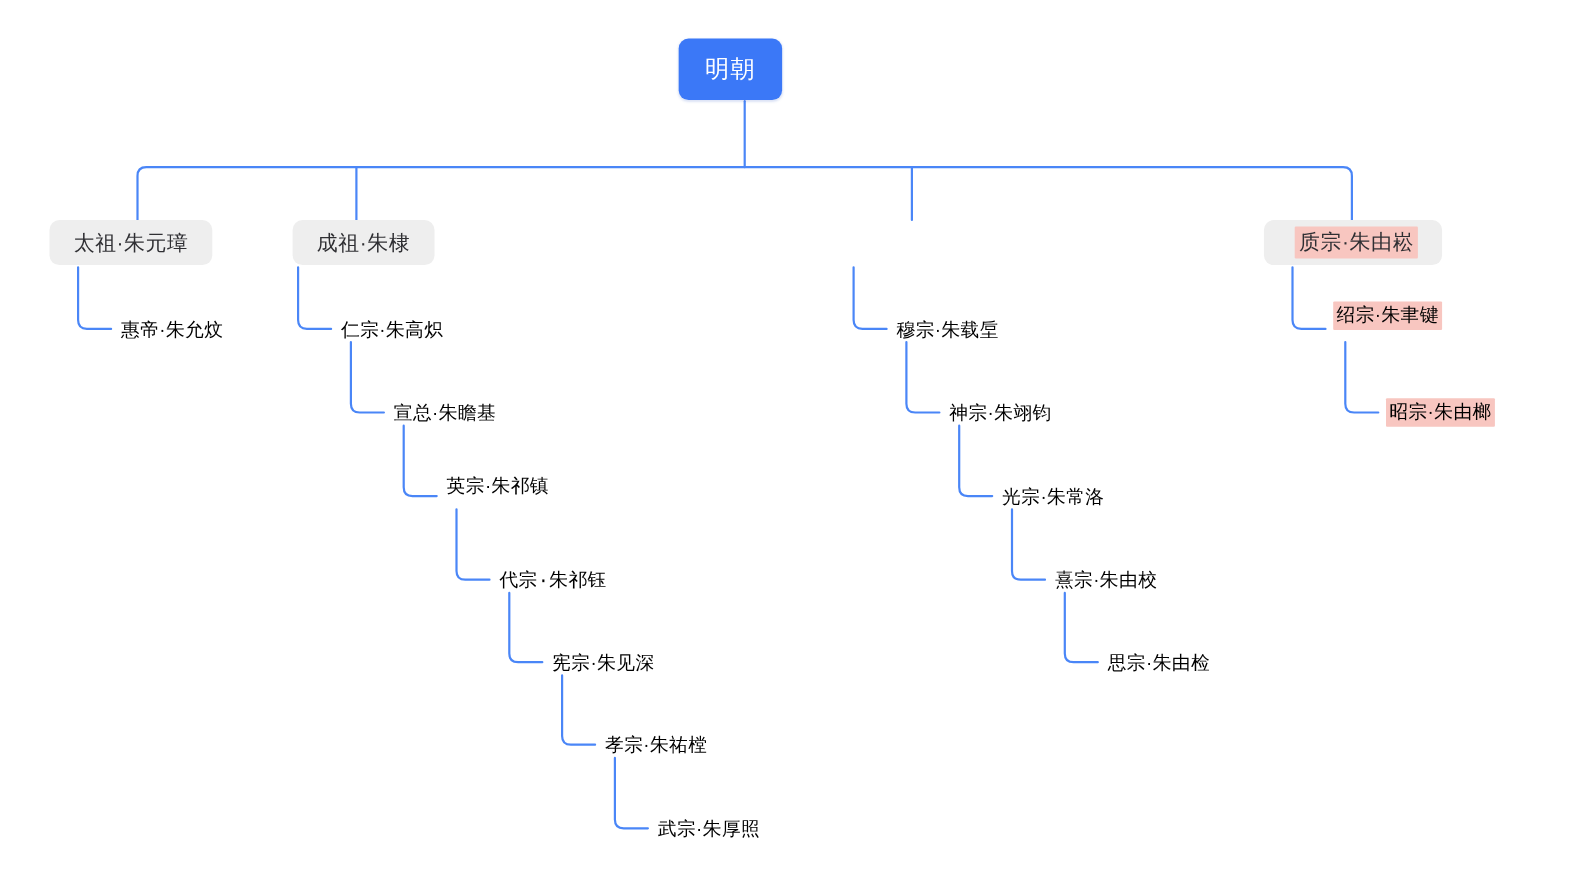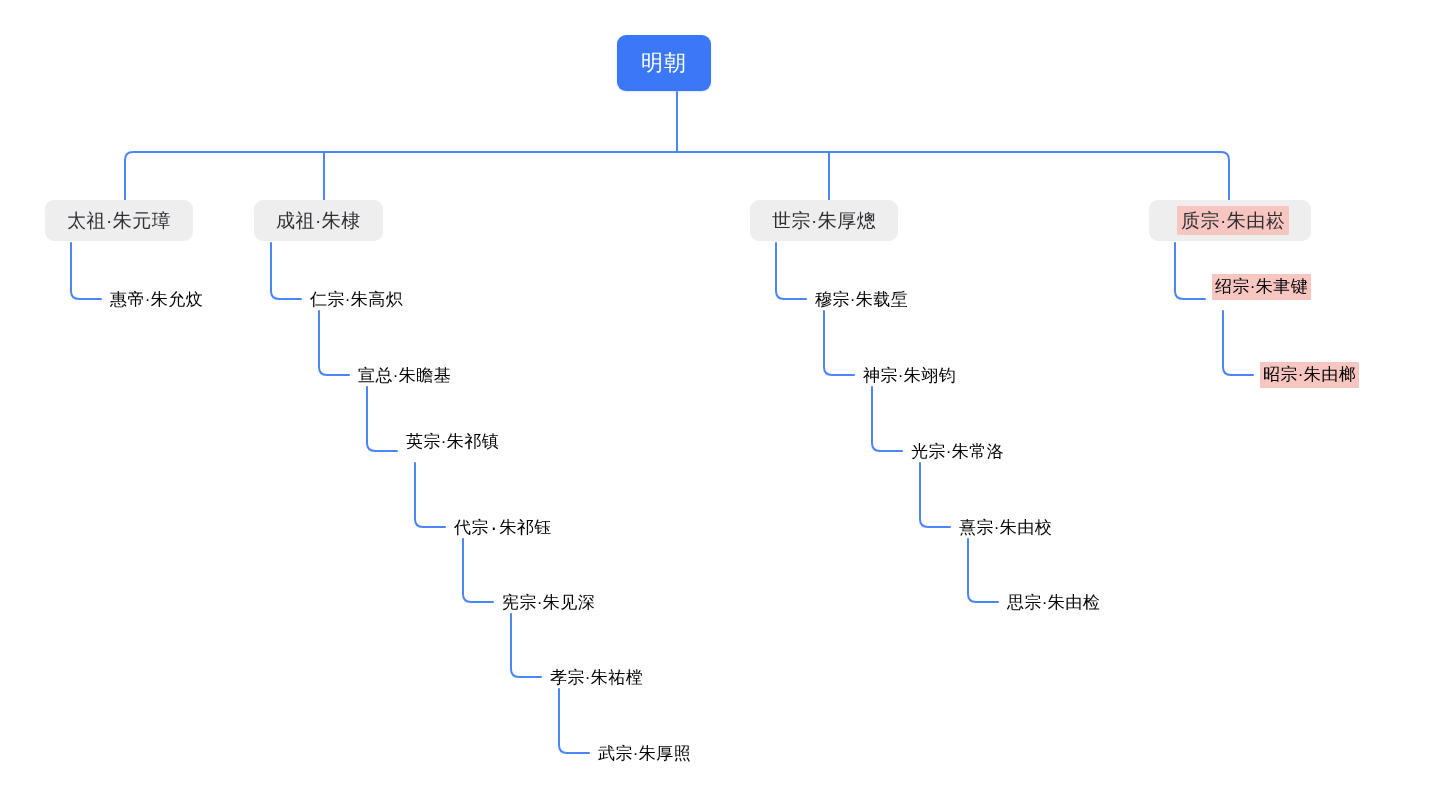--- a/index.html
+++ b/index.html
@@ -113,27 +113,24 @@
   </svg>
 
   <div class="node root" style="left:617px; top:35px;">
     <span>明朝</span>
   </div>
 
   <div class="node lvl1" style="left:45px; top:200px;">
     <span>太祖·朱元璋</span>
   </div>
 
-  <div class="node lvl1" style="left:254px; top:200px;">
+  <div class="node lvl1" style="left:266px; top:200px;">
     <span>成祖·朱棣</span>
   </div>
 
-  <div class="node lvl1" style="left:750px; top:200px;">
-    <span>世宗·朱厚熜</span>
-  </div>
 
   <div class="node lvl1" style="left:1149px; top:200px;padding-left:28px;">
     <span class="hl">质宗·朱由崧</span>
   </div>
 
   <div class="node plain" style="left:110px; top:286px;">
     <span>惠帝·朱允炆</span>
   </div>
 
   <div class="node plain" style="left:310px; top:286px;">

